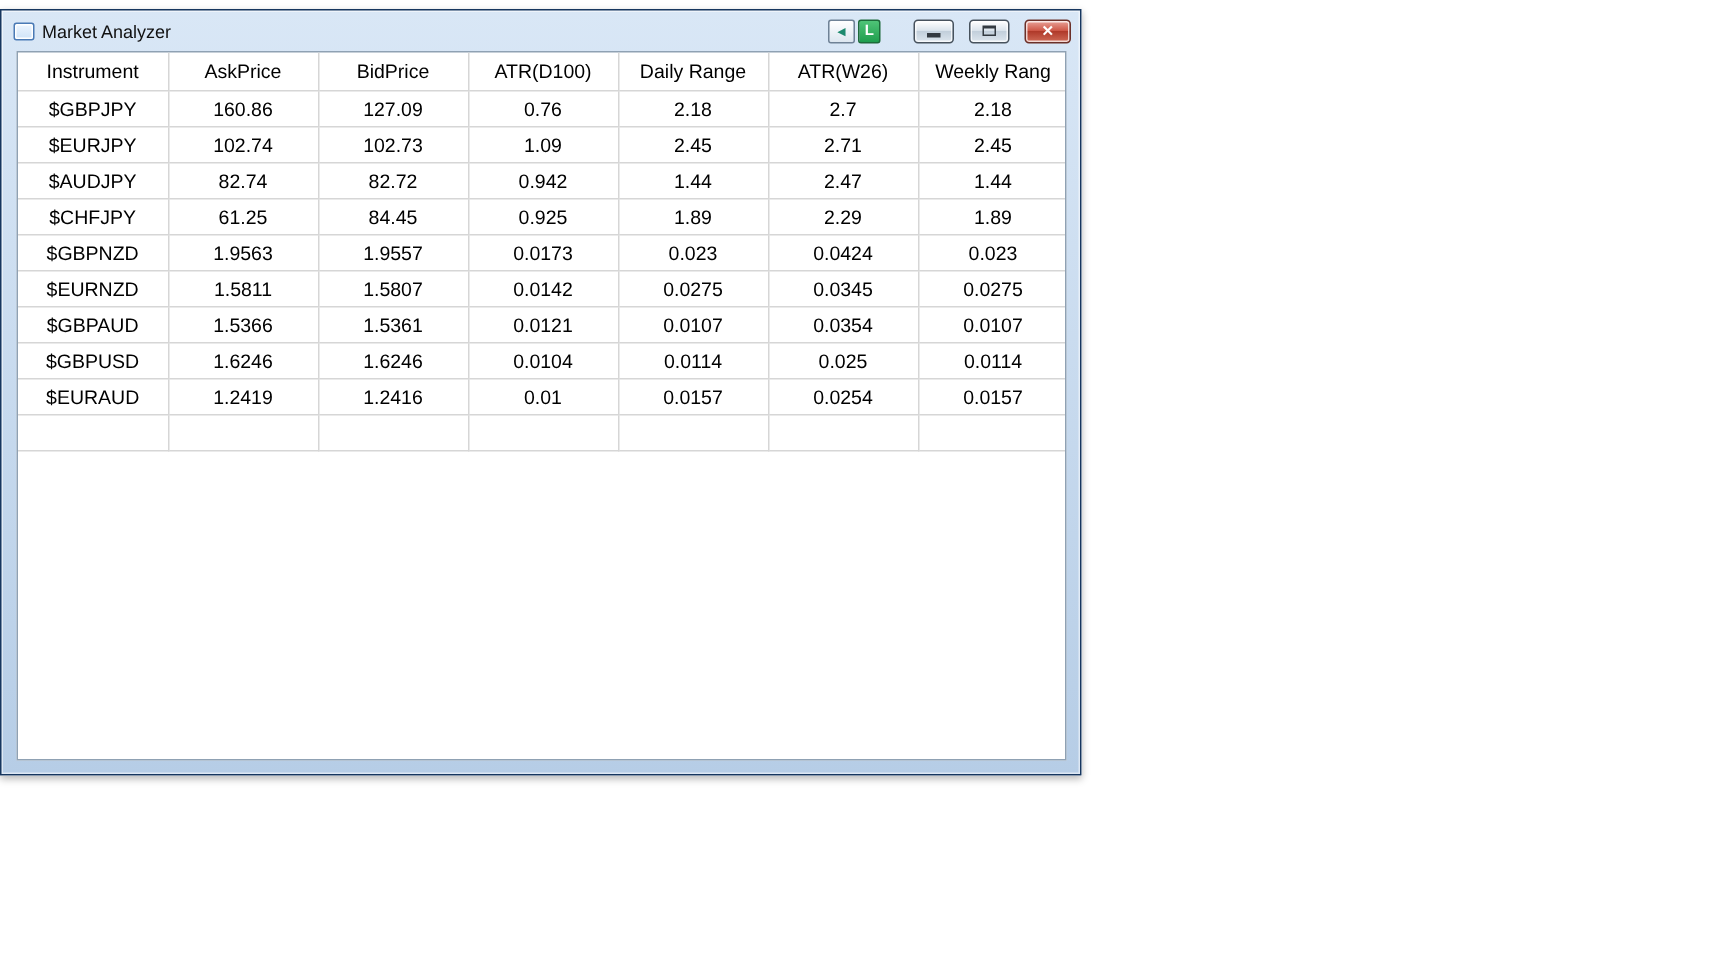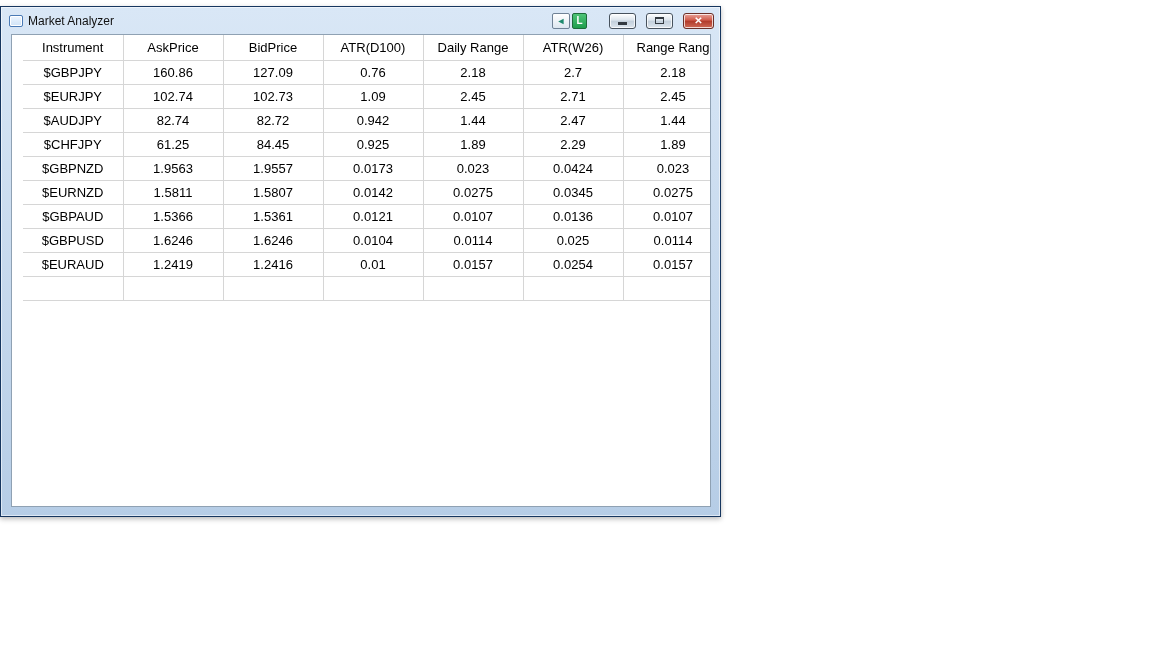--- a/index.html
+++ b/index.html
@@ -58,21 +58,21 @@
     width:31px; color:#ffffff; border-color:#6b3029;
     background:linear-gradient(#e9a399, var(--close-red,#cf5949) 45%, #b03a2a 50%, #cf6a56);
     font-size:10px; font-weight:bold;
   }
   .min-glyph { display:block; width:9px; height:3px; background:#333a41; margin-top:6px; }
   .max-glyph { display:block; width:9px; height:7px; border:1px solid #333a41; border-top-width:2px; background:transparent; }
 
   
   .client {
     position:absolute; left:10px; right:9px; top:27px; bottom:9px;
-    background:#ffffff; border:1px solid #8fa1b3; overflow:hidden;padding-left:11px;
+    background:#ffffff; border:1px solid #8fa1b3; overflow:hidden;
   }
 
   table.grid { border-collapse:collapse; table-layout:fixed; width:700px; }
   table.grid col { width:100px; }
   table.grid th, table.grid td {
     height:24px; padding:0 2px; text-align:center; vertical-align:middle;
     font-size:13px; color:#000000; font-weight:normal;
     border-right:1px solid #d6d6d6; border-bottom:1px solid #d6d6d6;
     white-space:nowrap; overflow:hidden;
   }
@@ -119,21 +119,21 @@
             <col>
         </colgroup>
         <thead>
           <tr>
               <th>Instrument</th>
               <th>AskPrice</th>
               <th>BidPrice</th>
               <th>ATR(D100)</th>
               <th>Daily Range</th>
               <th>ATR(W26)</th>
-              <th>Range Rang</th>
+              <th>Weekly Rang</th>
             </tr>
         </thead>
         <tbody>
             <tr>
               <td>$GBPJPY</td>
               <td>160.86</td>
               <td>127.09</td>
               <td>0.76</td>
               <td>2.18</td>
               <td>2.7</td>
@@ -183,21 +183,21 @@
               <td>0.0275</td>
               <td>0.0345</td>
               <td>0.0275</td>
             </tr>
             <tr>
               <td>$GBPAUD</td>
               <td>1.5366</td>
               <td>1.5361</td>
               <td>0.0121</td>
               <td>0.0107</td>
-              <td>0.0136</td>
+              <td>0.0354</td>
               <td>0.0107</td>
             </tr>
             <tr>
               <td>$GBPUSD</td>
               <td>1.6246</td>
               <td>1.6246</td>
               <td>0.0104</td>
               <td>0.0114</td>
               <td>0.025</td>
               <td>0.0114</td>

